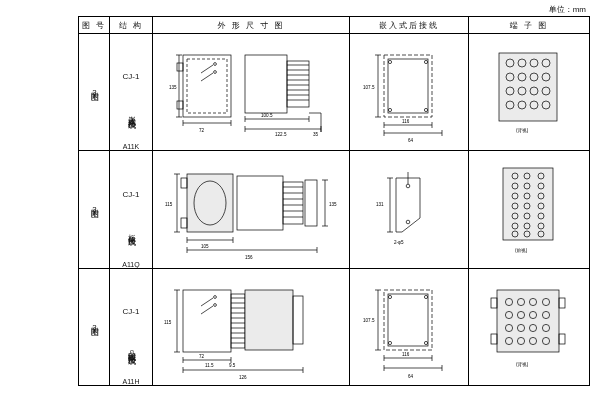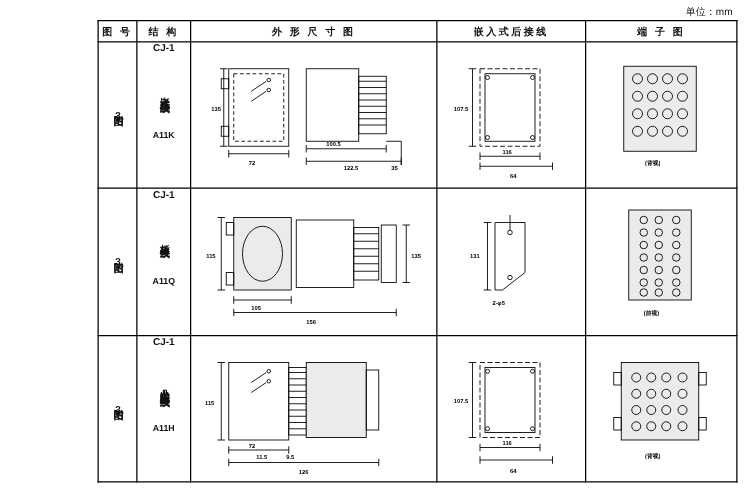--- a/index.html
+++ b/index.html
@@ -12,40 +12,40 @@
     position:absolute;right:14px;top:4px;font-size:8px;color:#111;
   }
   table.main{
     position:absolute;left:78px;top:16px;
     border-collapse:collapse;
     width:512px;height:370px;
     table-layout:fixed;
   }
   table.main td,table.main th{
     border:1px solid #000;
-    font-size:8px;font-weight:bold;
+    font-size:8px;font-weight:normal;
     text-align:center;vertical-align:middle;
     padding:0;
   }
   thead th{height:16px;letter-spacing:2px;}
   .c-no{width:30px;}
   .c-struct{width:42px;}
   .c-dim{width:196px;}
   .c-mount{width:118px;}
   .c-term{width:120px;}
   td.cell{position:relative;height:112px;}
   .vtext{
     display:inline-block;
     font-size:8px;line-height:10px;
     writing-mode:vertical-rl;
     text-orientation:upright;
     letter-spacing:1px;
   }
   .struct-inner{
-    display:flex;flex-direction:column;align-items:center;justify-content:flex-start;
+    display:flex;flex-direction:column;align-items:center;justify-content:flex-end;
     height:100%;gap:2px;
   }
   .struct-top{font-size:8px;}
   .struct-bot{font-size:7px;}
   .vwrap{height:58px;display:flex;align-items:center;justify-content:center;}
   svg{display:block;}
   .dimtxt{font-size:4.6px;font-family:"Liberation Sans",sans-serif;}
   .lbl{font-size:4.6px;}
 </style>
 </head>

